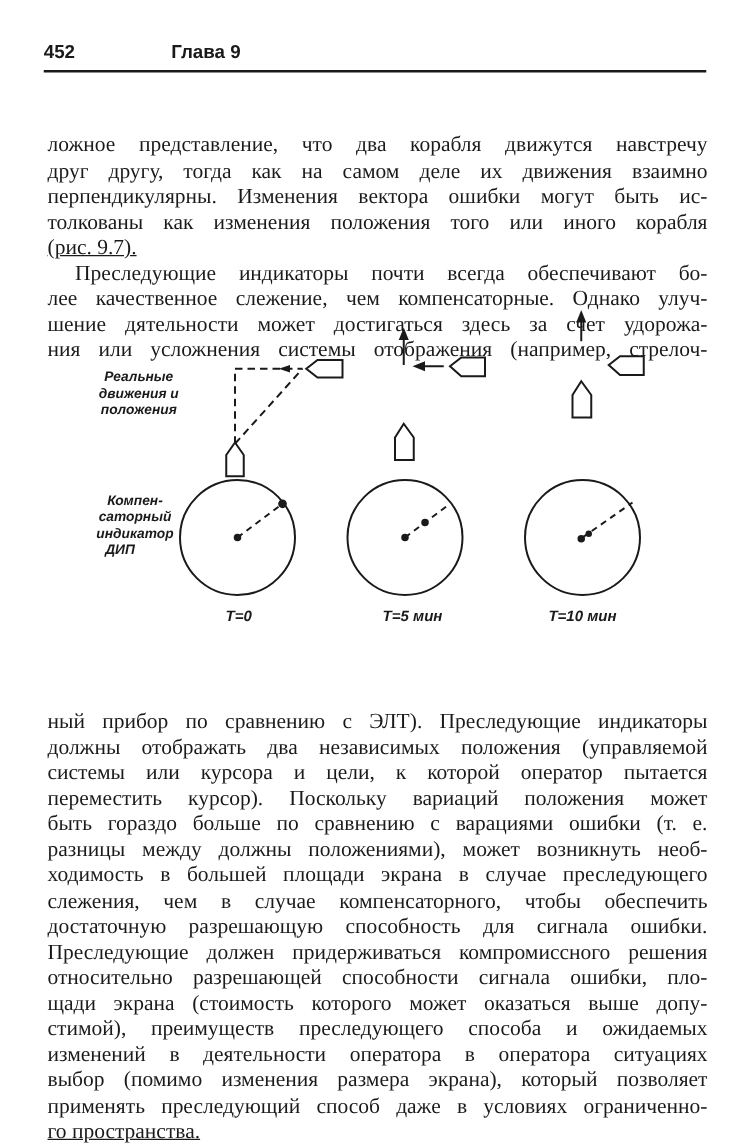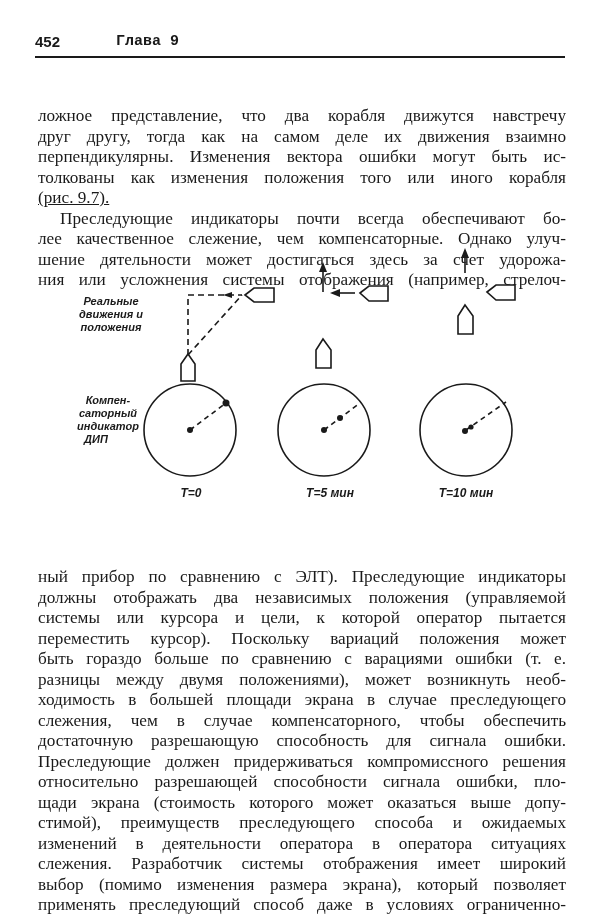--- a/index.html
+++ b/index.html
@@ -1,21 +1,21 @@
 <!DOCTYPE html>
 <html><head>
 <meta charset="utf-8">
 <style>
   html, body { margin: 0; padding: 0; background: #ffffff; }
   body { width: 600px; height: 918px; position: relative; overflow: hidden; color: #1a1a1a; }
   .page { position: absolute; left: 0; top: 0; width: 600px; height: 918px; }
   .running-head { position: absolute; left: 35px; top: 33px; width: 530px; height: 22px;
     font-family: "Liberation Sans", sans-serif; font-weight: bold; font-size: 15px; }
   .running-head .pno { position: absolute; left: 0; top: 0; }
-  .running-head .chap { position: absolute; left: 81px; top: 0; font-family: Liberation Mono, monospace; }
+  .running-head .chap { position: absolute; left: 102px; top: 0; }
   .rule { position: absolute; left: 35px; top: 56px; width: 530px; height: 2px; background: #1a1a1a; }
   .text-block { position: absolute; left: 38px; width: 528px;
     font-family: "Liberation Serif", serif; font-size: 17.2px; line-height: 20.5px; }
   .line { display: block; white-space: nowrap; text-align: justify; text-align-last: justify; height: 20.5px; }
   .line.last { text-align-last: left; text-decoration: underline; }
   .line.indent { padding-left: 22px; }
   .figure { position: absolute; left: 0; top: 245px; width: 539px; height: 270px; }
   .caption { position: absolute; left: 38px; top: 516px; width: 526px;
     font-family: "Liberation Sans Narrow", "Liberation Sans", sans-serif; font-size: 13px; line-height: 15px; }
   .caption .line { height: 15px; }
@@ -103,28 +103,27 @@
     </svg>
   </div>
 
 
   <div class="text-block" style="top:567px;">
     <span class="line">ный прибор по сравнению с ЭЛТ). Преследующие индикаторы</span>
     <span class="line">должны отображать два независимых положения (управляемой</span>
     <span class="line">системы или курсора и цели,  к которой  оператор  пытается</span>
     <span class="line">переместить курсор).  Поскольку вариаций  положения может</span>
     <span class="line">быть гораздо больше по сравнению с варациями ошибки (т. е.</span>
-    <span class="line">разницы между двумя положениями), может возникнуть необ-</span>
+    <span class="line">разницы между должны положениями), может возникнуть необ-</span>
     <span class="line">ходимость в большей площади экрана в случае преследующего</span>
     <span class="line">слежения, чем в случае  компенсаторного,  чтобы  обеспечить</span>
     <span class="line">достаточную разрешающую способность для  сигнала ошибки.</span>
     <span class="line">Преследующие должен придерживаться компромиссного решения</span>
     <span class="line">относительно разрешающей способности сигнала ошибки, пло-</span>
     <span class="line">щади экрана (стоимость которого может оказаться выше допу-</span>
     <span class="line">стимой), преимуществ преследующего  способа  и ожидаемых</span>
     <span class="line">изменений в деятельности оператора в оператора ситуациях</span>
-    <span class="line">слежения. Разработчик системы отображения имеет широкий</span>
     <span class="line">выбор (помимо изменения размера экрана), который позволяет</span>
     <span class="line">применять преследующий способ даже в условиях ограниченно-</span>
     <span class="line last">го пространства.</span>
   </div>
 
 </div>
 
 </body></html>

